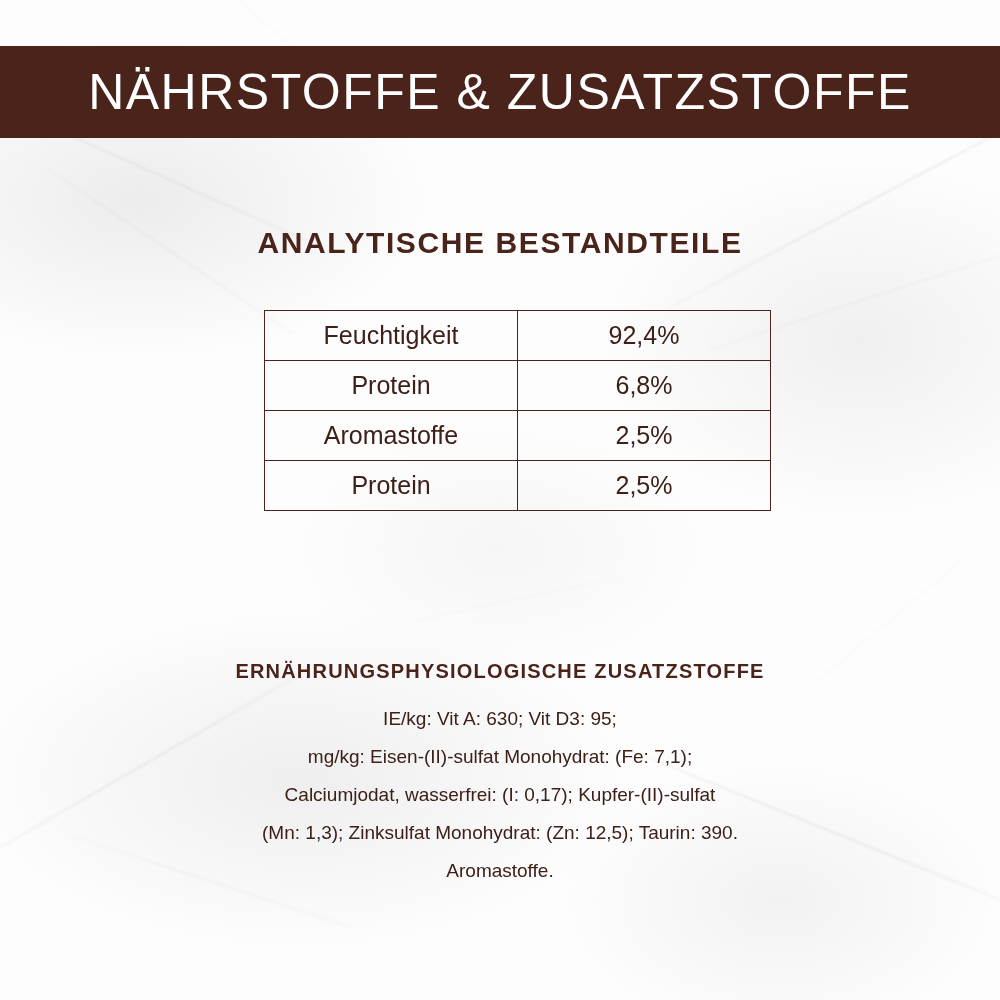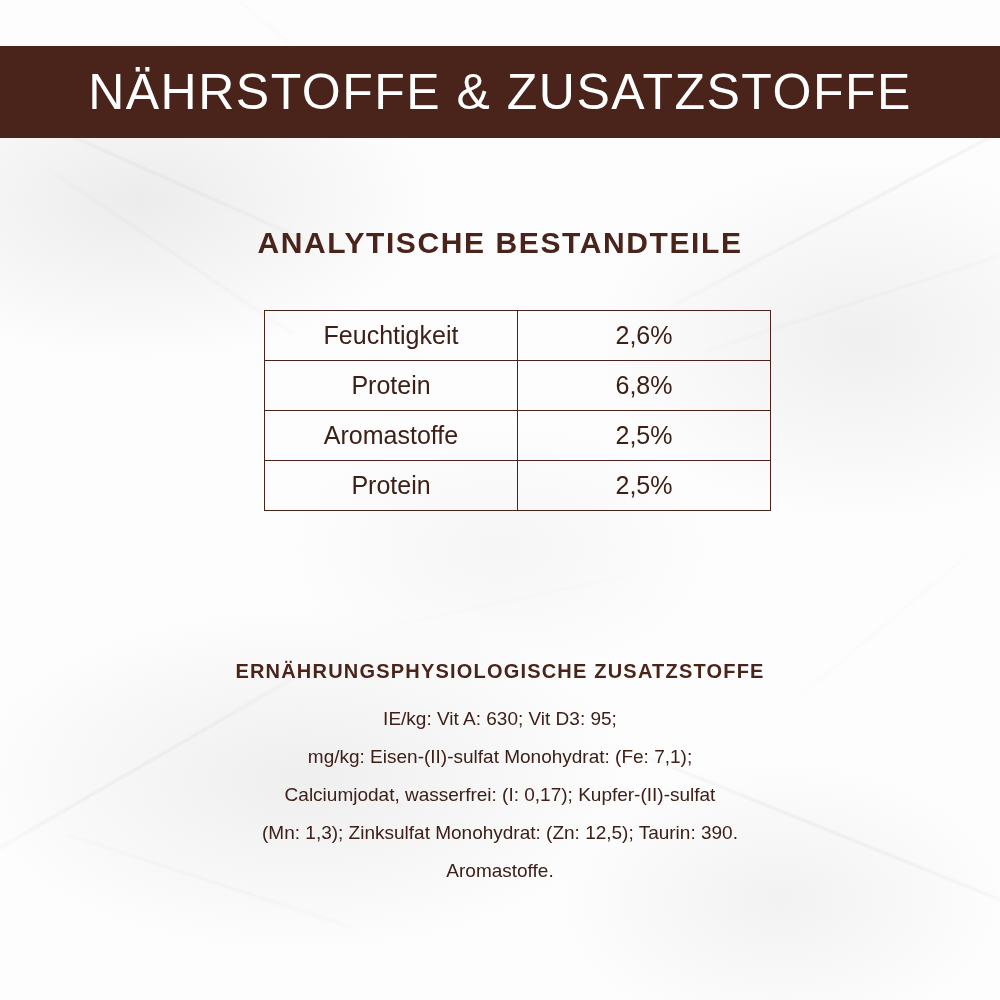--- a/index.html
+++ b/index.html
@@ -135,21 +135,21 @@
   <div class="header-band">
     <div class="header-title">NÄHRSTOFFE &amp; ZUSATZSTOFFE</div>
   </div>
 
   <div class="section-heading heading-analytical">ANALYTISCHE BESTANDTEILE</div>
 
   <table class="nutrition-table">
     <tbody>
       <tr>
         <td class="label">Feuchtigkeit</td>
-        <td class="value">2,6%</td>
+        <td class="value">92,4%</td>
       </tr>
       <tr>
         <td class="label">Protein</td>
         <td class="value">6,8%</td>
       </tr>
       <tr>
         <td class="label">Aromastoffe</td>
         <td class="value">2,5%</td>
       </tr>
       <tr>

